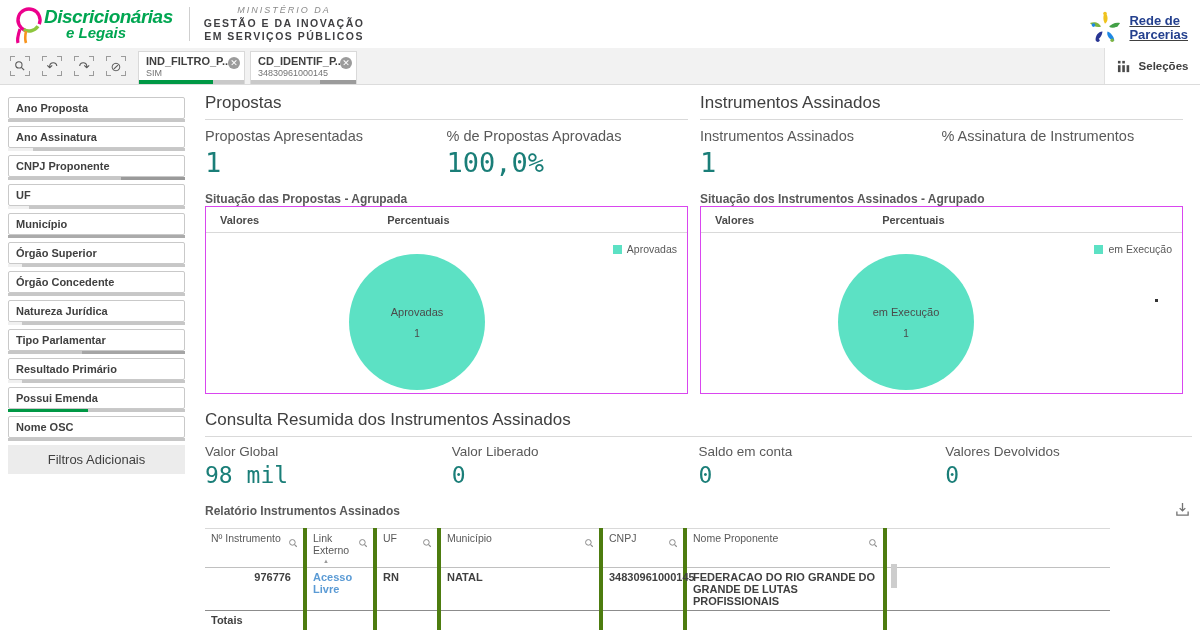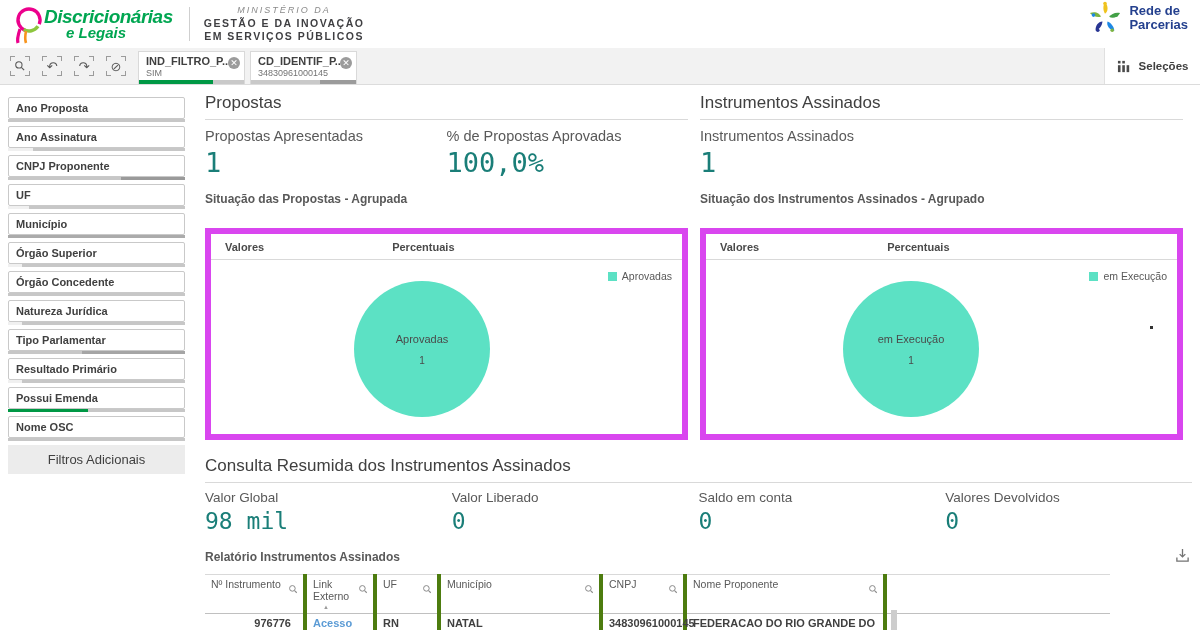--- a/index.html
+++ b/index.html
@@ -9,21 +9,21 @@
   
   .hdr { height:48px; background:#fff; display:flex; align-items:center; position:relative; }
   .brand { display:flex; align-items:center; margin-left:10px; }
   .brand-text { margin-left:-6px; line-height:0.95; font-style:italic; font-weight:bold; color:#00a651; }
   .brand-l1 { font-size:19px; letter-spacing:-0.5px; }
   .brand-l2 { font-size:15px; margin-left:22px; display:block; }
   .hdr-divider { width:1px; height:34px; background:#cfcfcf; margin:0 14px 0 16px; }
   .ministry { text-align:center; line-height:1.25; }
   .min-l1 { font-size:9px; letter-spacing:2px; color:#8a8a8a;font-style:italic; }
   .min-l2, .min-l3 { font-size:10.5px; letter-spacing:1.5px; font-weight:bold; color:#3f3f42; }
-  .partner { position:absolute; right:12px; top:0; display:flex; align-items:center; }
+  .partner { position:absolute; right:12px; top:10px; display:flex; align-items:center;text-decoration:underline; }
   .partner-text { margin-left:6px; font-weight:bold; font-size:13px; line-height:1.05; color:#24408e; }
 
   
   .selbar { height:37px; background:#f2f2f2; border-bottom:1px solid #dcdcdc; display:flex; align-items:stretch; }
   .tools { display:flex; align-items:center; gap:8px; padding:0 10px 0 8px; }
   .tb-icon { width:24px; height:24px; position:relative; display:flex; align-items:center; justify-content:center;
     color:#595959; font-family:"DejaVu Sans", sans-serif; font-size:13px; cursor:pointer; }
   .tb-icon::before { content:''; position:absolute; inset:2px; background:
     linear-gradient(#9b9b9b,#9b9b9b) left 0 top 0/5px 1px,
     linear-gradient(#9b9b9b,#9b9b9b) left 0 top 0/1px 5px,
@@ -62,21 +62,21 @@
 
   .sect-row { display:flex; gap:12px; }
   .sect { width:483px; }
   .sect-title { font-size:17px; color:#404040; padding-bottom:6px; border-bottom:1px solid #d9d9d9; }
   .kpi-row { display:flex; margin-top:8px; }
   .kpi { width:50%; }
   .kpi-label { font-size:14.5px; color:#595959; }
   .kpi-value { font-family:"DejaVu Sans Mono", monospace; font-size:27px; color:#1a7e78; margin-top:3px; }
   .chart-sub { font-size:12px; font-weight:bold; color:#595959; margin-top:14px; }
 
-  .chart-card { margin-top:22px; border:6px solid #d946ef; height:212px; position:relative; }
+  .chart-card { margin-top:0; border:1px solid #d946ef; height:188px; position:relative; }
   .chart-tabs { height:26px; border-bottom:1px solid #d9d9d9; display:flex; align-items:center; }
   .chart-tab { font-size:11px; font-weight:bold; color:#4a4a4a; cursor:pointer; }
   .tab-valores { margin-left:14px; }
   .tab-percentuais { margin-left:128px; }
   .chart-body { position:relative; height:181px; }
   .pie { position:absolute; width:136px; height:136px; border-radius:50%; background:#5ce1c4;
     display:flex; flex-direction:column; align-items:center; justify-content:center; gap:10px; cursor:pointer; }
   .pie-label { font-size:11px; color:#4a4a4a; }
   .pie-value { font-size:10px; color:#4a4a4a; }
   .legend { position:absolute; top:10px; right:10px; display:flex; align-items:center; gap:5px; cursor:pointer; }
@@ -289,20 +289,21 @@
       </section>
 
       <section class="sect">
         <div class="sect-title">Instrumentos Assinados</div>
         <div class="kpi-row">
           <div class="kpi">
             <div class="kpi-label">Instrumentos Assinados</div>
             <div class="kpi-value">1</div>
           </div>
           <div class="kpi">
+            <div class="kpi-label">% Assinatura de Instrumentos</div>
           </div>
         </div>
         <div class="chart-sub">Situação dos Instrumentos Assinados - Agrupado</div>
         <div class="chart-card">
           <div class="chart-tabs">
             <span class="chart-tab tab-valores">Valores</span>
             <span class="chart-tab tab-percentuais">Percentuais</span>
           </div>
           <div class="chart-body">
             <div class="legend">

